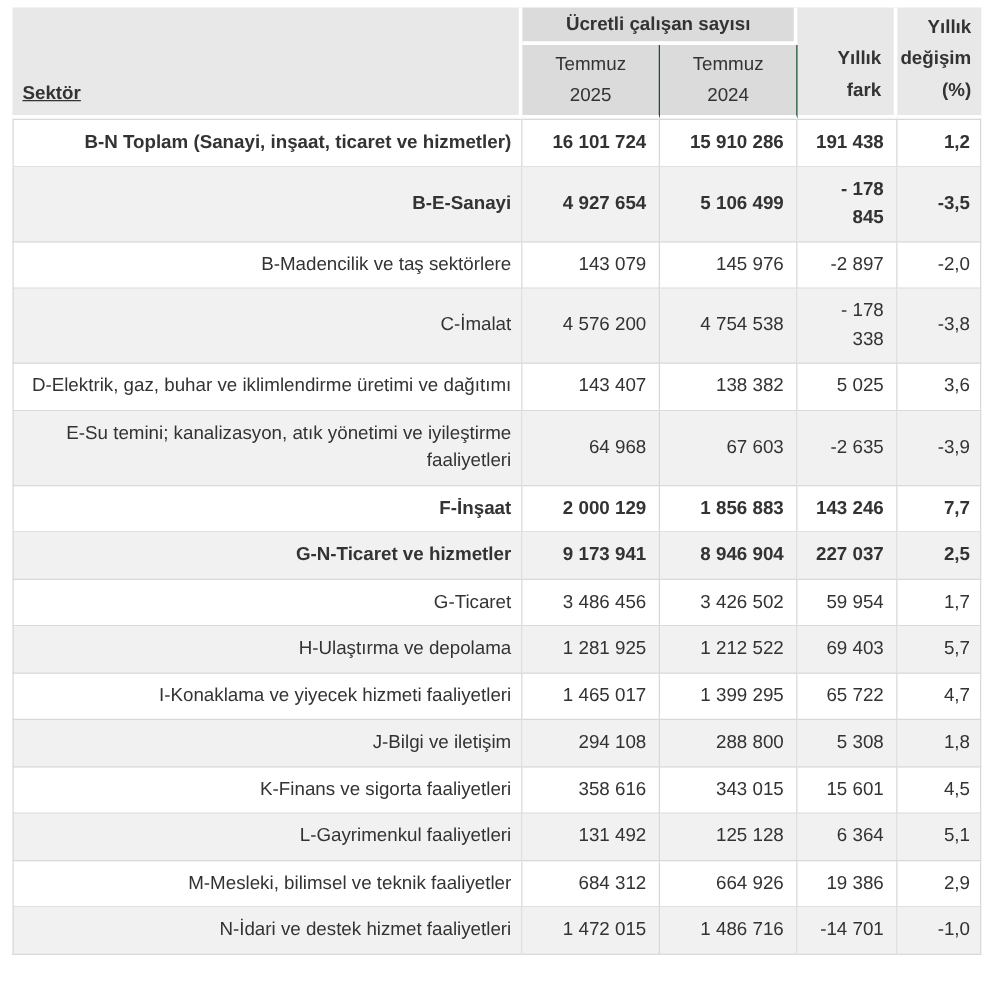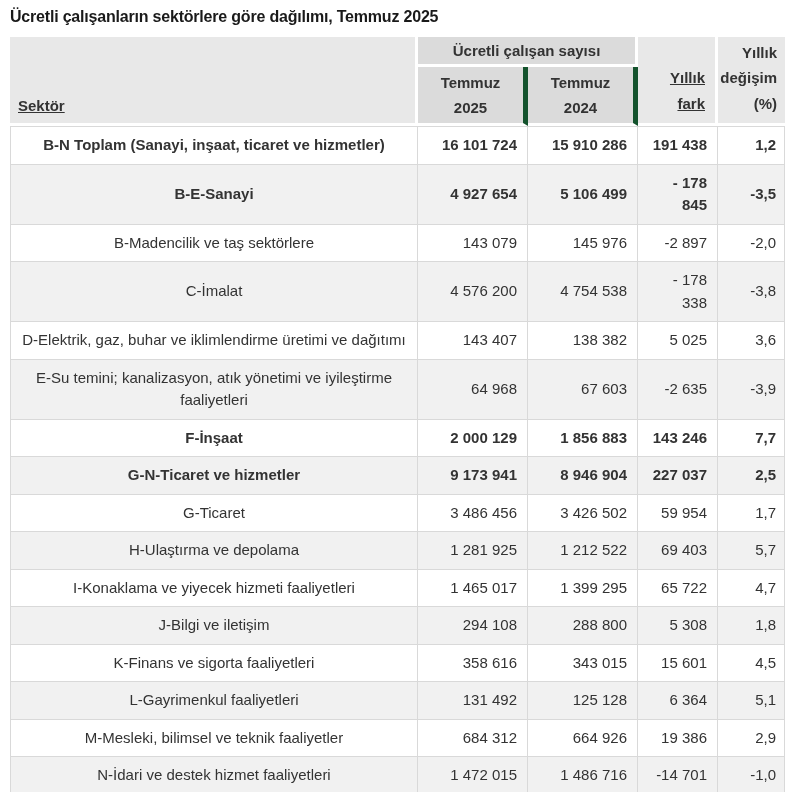--- a/index.html
+++ b/index.html
@@ -52,71 +52,69 @@
     vertical-align: middle;
     height: 30px;
     padding: 0 2px;
     border-right: 3px solid #fff;
     border-bottom: 3px solid #fff;
   }
   .th-sub {
     background: var(--header-dark-bg);
     text-align: center;
     vertical-align: middle;
-    font-weight: 700;
+    font-weight: 400;
     height: 59px;
     line-height: 1.7;
     padding: 2px;
-    border-right: 5px solid #14532d;
+    border-right: 1px solid #14532d;
     border-bottom: 3px solid #fff;
   }
   .th-fark {
     background: var(--header-bg);
     text-align: right;
     vertical-align: bottom;
     line-height: 1.7;
     padding: 0 10px 7px 18px;
     border-right: 3px solid #fff;
     border-bottom: 3px solid #fff;
-    text-decoration: underline;
   }
   .th-degisim {
     background: var(--header-bg);
     text-align: right;
     vertical-align: bottom;
     line-height: 1.7;
     padding: 0 8px 7px 0;
     border-bottom: 3px solid #fff;
   }
   tbody td {
     border-bottom: 1px solid var(--border-color);
     border-right: 1px solid var(--border-color);
     vertical-align: middle;
     line-height: 1.5;
   }
   tbody tr:first-child td { border-top: 1px solid var(--border-color); }
   td.td-sector {
-    text-align: center;
+    text-align: right;
     padding: 7px 8px;
     border-left: 1px solid var(--border-color);
   }
   td.td-num {
     text-align: right;
     padding: 7px 10px 7px 4px;
     white-space: pre-line;
   }
   td.td-degisim { padding-right: 8px; text-align: right; }
   tr.bold-row td { font-weight: 700; }
   tbody tr:nth-child(even) td { background: var(--row-alt-bg); }
 </style>
 </head>
 <body>
 
 <div class="page">
-  <h1 class="title">Ücretli çalışanların sektörlere göre dağılımı, Temmuz 2025</h1>
 
   <table class="stats">
     <colgroup>
       <col style="width:408px">
       <col style="width:110px">
       <col style="width:110px">
       <col style="width:80px">
       <col style="width:67px">
     </colgroup>
     <thead>

